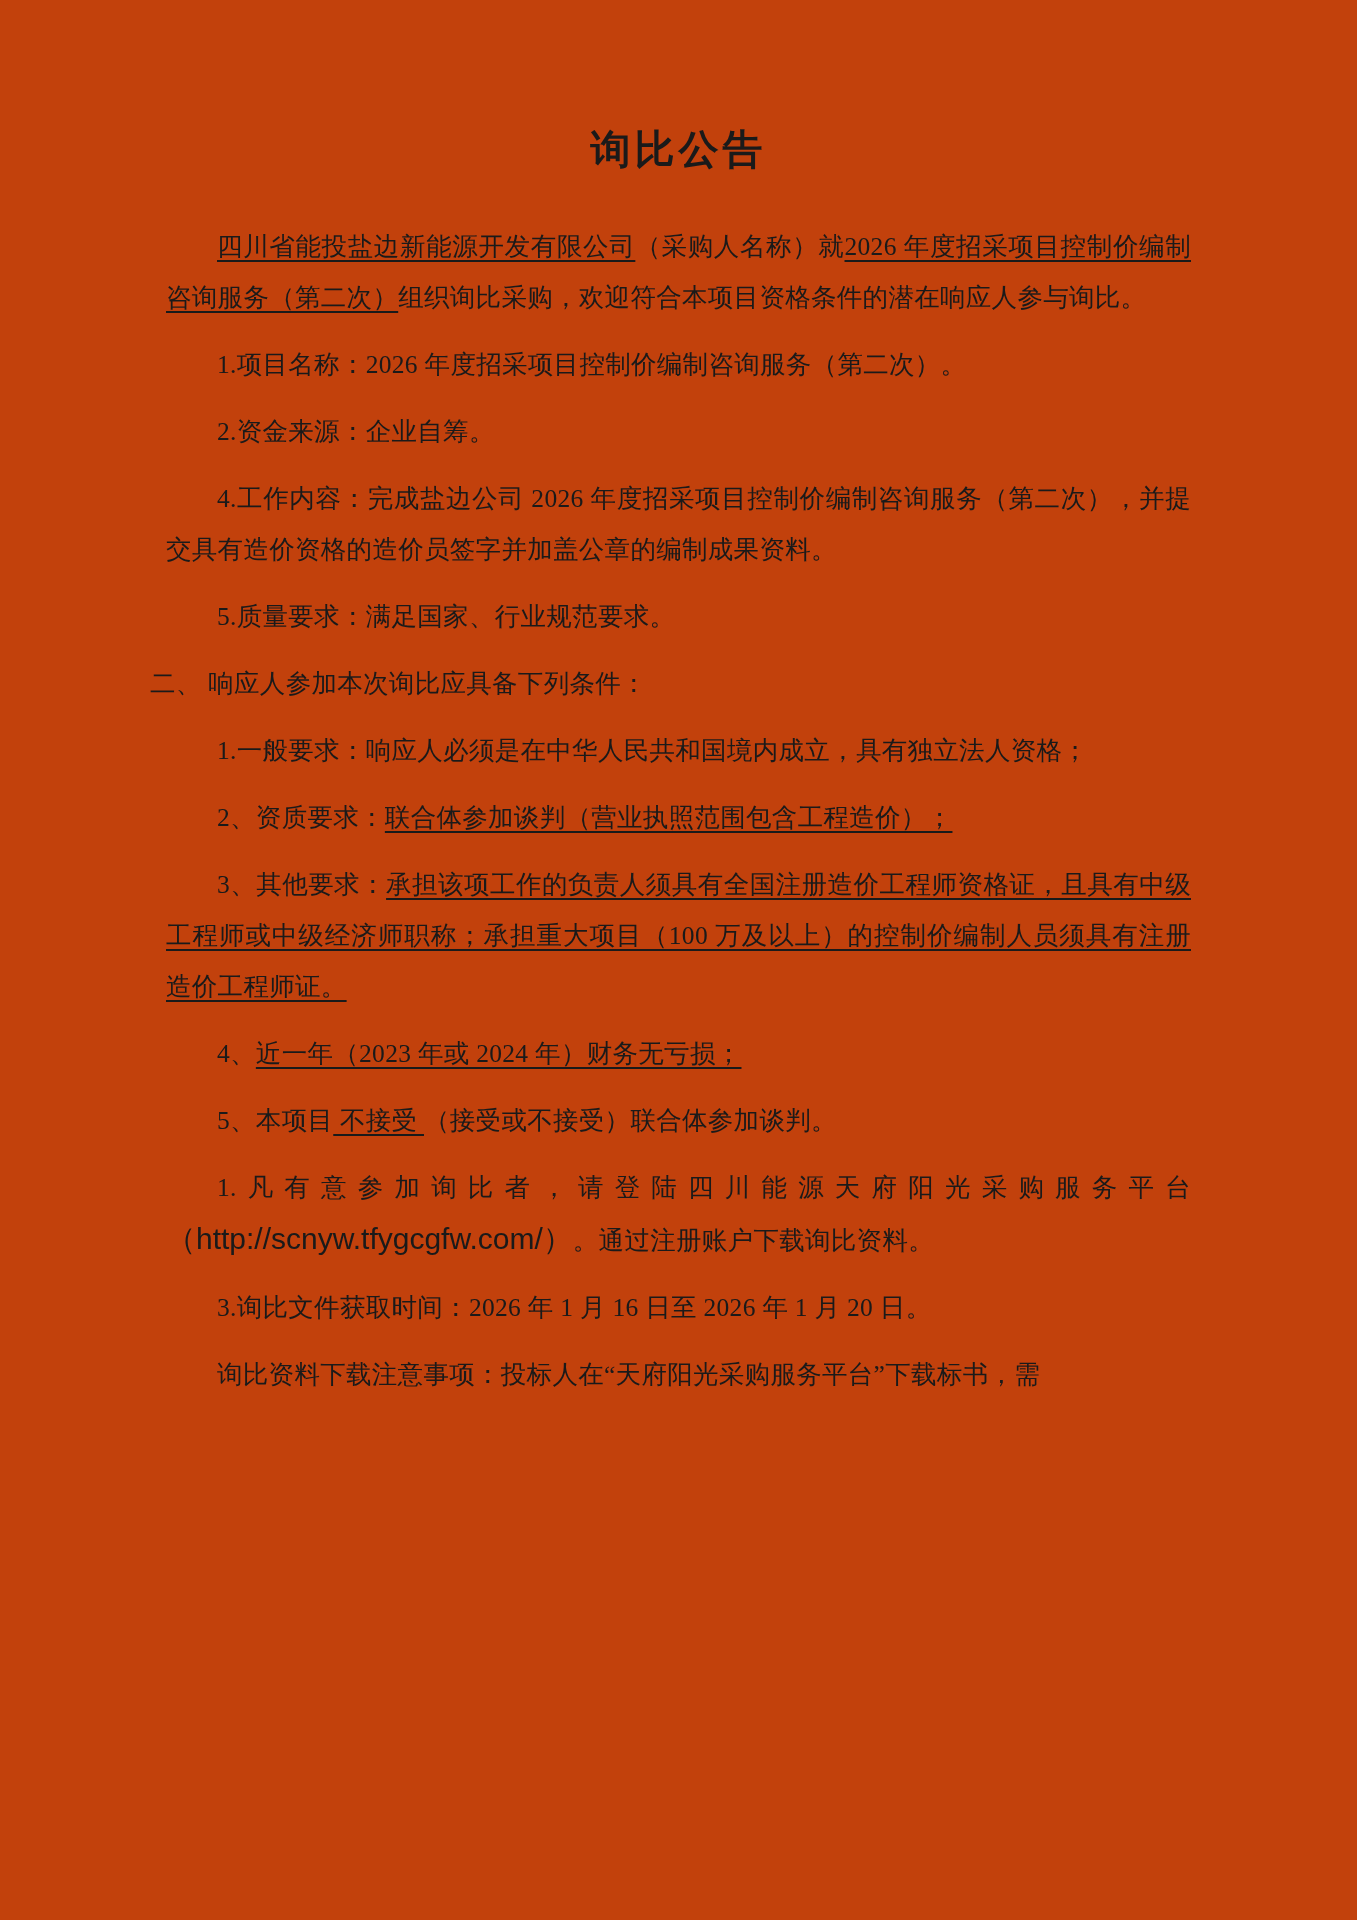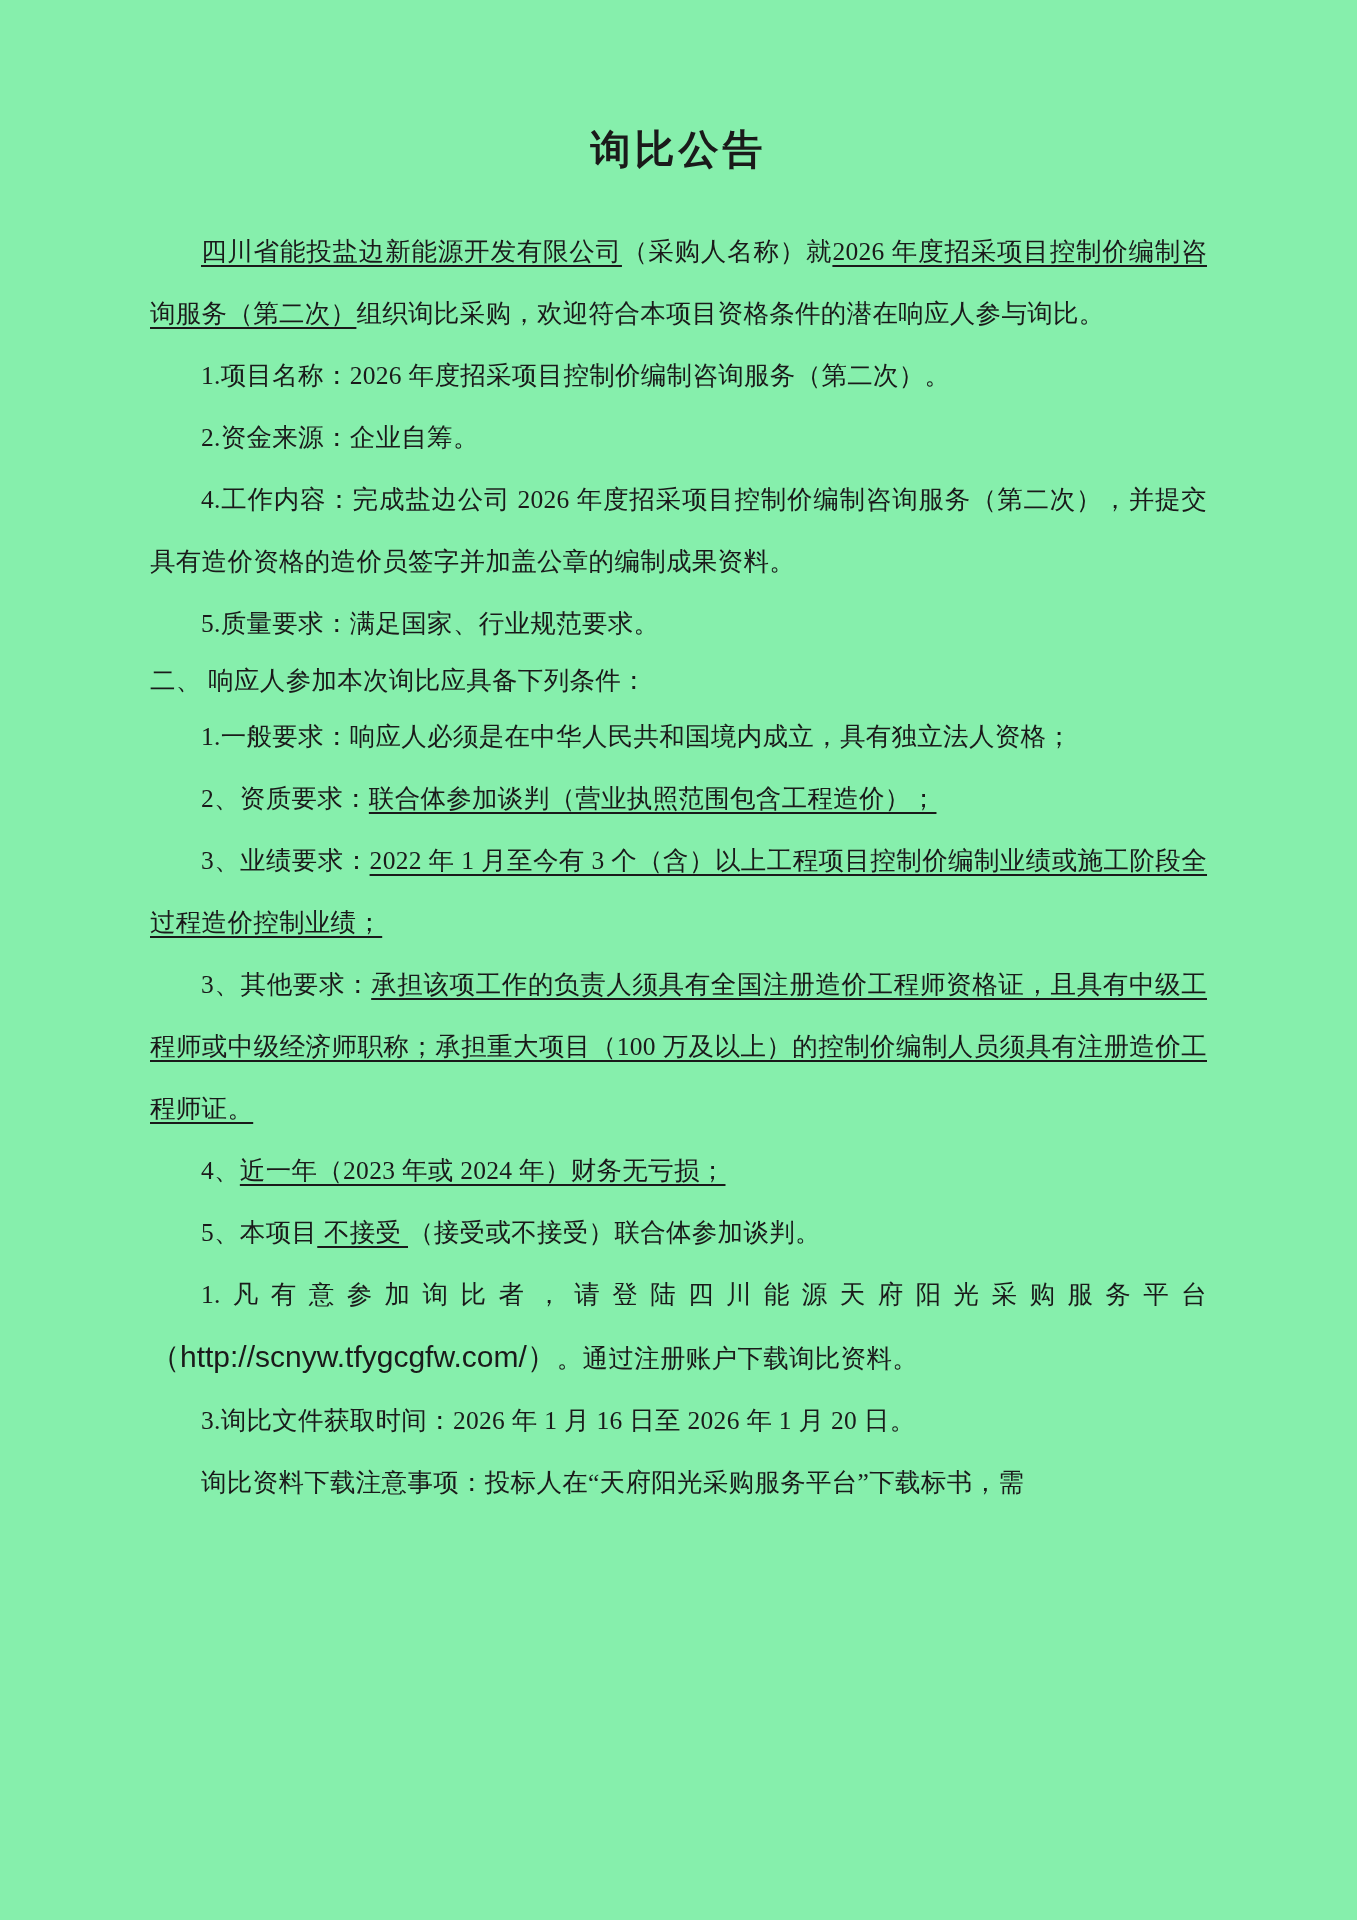--- a/index.html
+++ b/index.html
@@ -14,34 +14,34 @@
     font-family: "Liberation Serif", serif;
     color: #1a1a1a;
     overflow: hidden;
   }
   .page {
     position: relative;
     width: 1357px;
     height: 1920px;
     box-sizing: border-box;
     padding: 96px 150px 60px 150px;
-    background: #86efac;
+    background: #c2410c;
   }
   .doc-title {
     text-align: center;
     font-size: 40px;
     font-weight: bold;
     letter-spacing: 4px;
     margin: 26px 0 44px 0;
     font-family: "DejaVu Serif", serif;
   }
   p.para {
     font-size: 25.5px;
-    line-height: 62px;
-    margin: 0;
+    line-height: 51px;
+    margin: 16px;
     text-align: justify;
     text-justify: inter-ideograph;
     letter-spacing: 0.3px;
   }
   .indent2 {
     text-indent: 51px;
   }
   .section-head {
     font-size: 25.5px;
     line-height: 51px;
@@ -82,23 +82,20 @@
   <p class="para indent2">2.资金来源：企业自筹。</p>
   <p class="para indent2">4.工作内容：完成盐边公司 2026 年度招采项目控制价编制咨询服务（第二次），并提交具有造价资格的造价员签字并加盖公章的编制成果资料。</p>
   <p class="para indent2">5.质量要求：满足国家、行业规范要求。</p>
 
   <p class="section-head">二、 响应人参加本次询比应具备下列条件：</p>
   <p class="para indent2">1.一般要求：响应人必须是在中华人民共和国境内成立，具有独立法人资格；</p>
   <p class="para indent2">
     <span>2、资质要求：</span><span class="u">联合体参加谈判（营业执照范围包含工程造价）；</span>
   </p>
   <p class="para indent2">
-    <span>3、业绩要求：</span><span class="u">2022 年 1 月至今有 3 个（含）以上工程项目控制价编制业绩或施工阶段全过程造价控制业绩；</span>
-  </p>
-  <p class="para indent2">
     <span>3、其他要求：</span><span class="u">承担该项工作的负责人须具有全国注册造价工程师资格证，且具有中级工程师或中级经济师职称；承担重大项目（100 万及以上）的控制价编制人员须具有注册造价工程师证。</span>
   </p>
   <p class="para indent2">
     <span>4、</span><span class="u">近一年（2023 年或 2024 年）财务无亏损；</span>
   </p>
   <p class="para indent2">
     <span>5、本项目</span><span class="u"> 不接受 </span><span>（接受或不接受）联合体参加谈判。</span>
   </p>
 
   <p class="para indent2">

